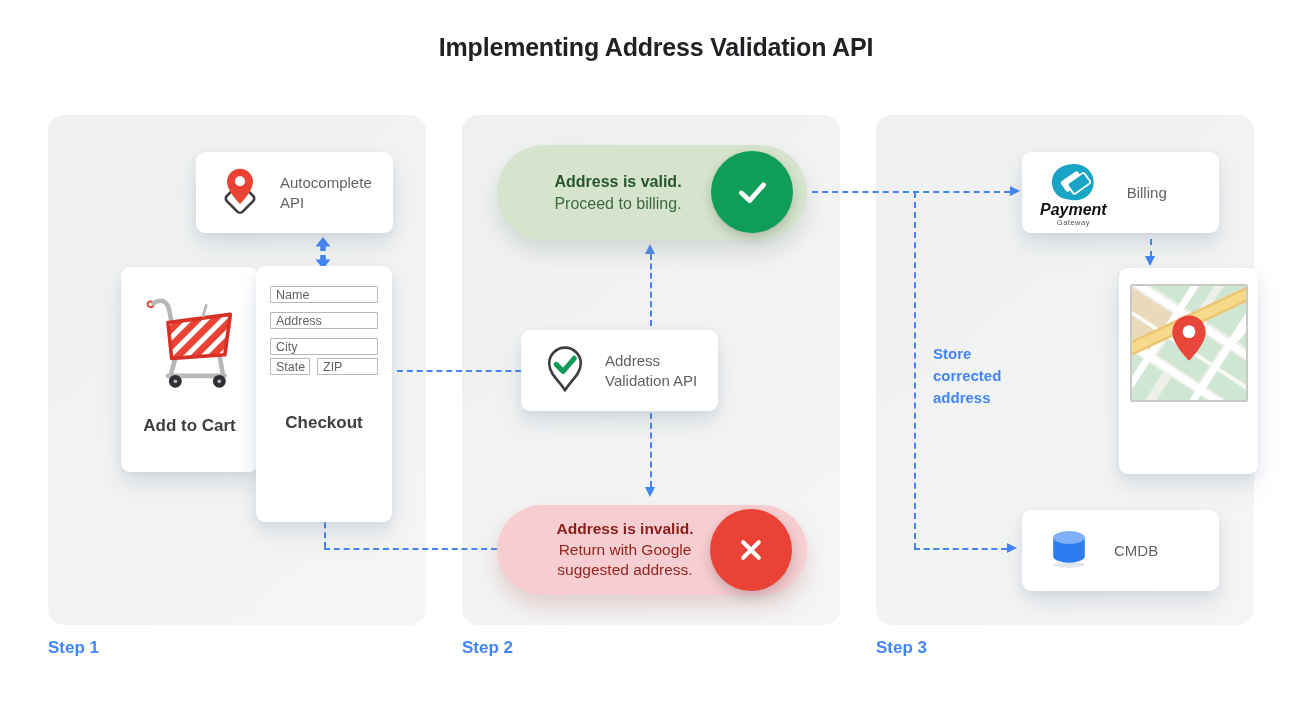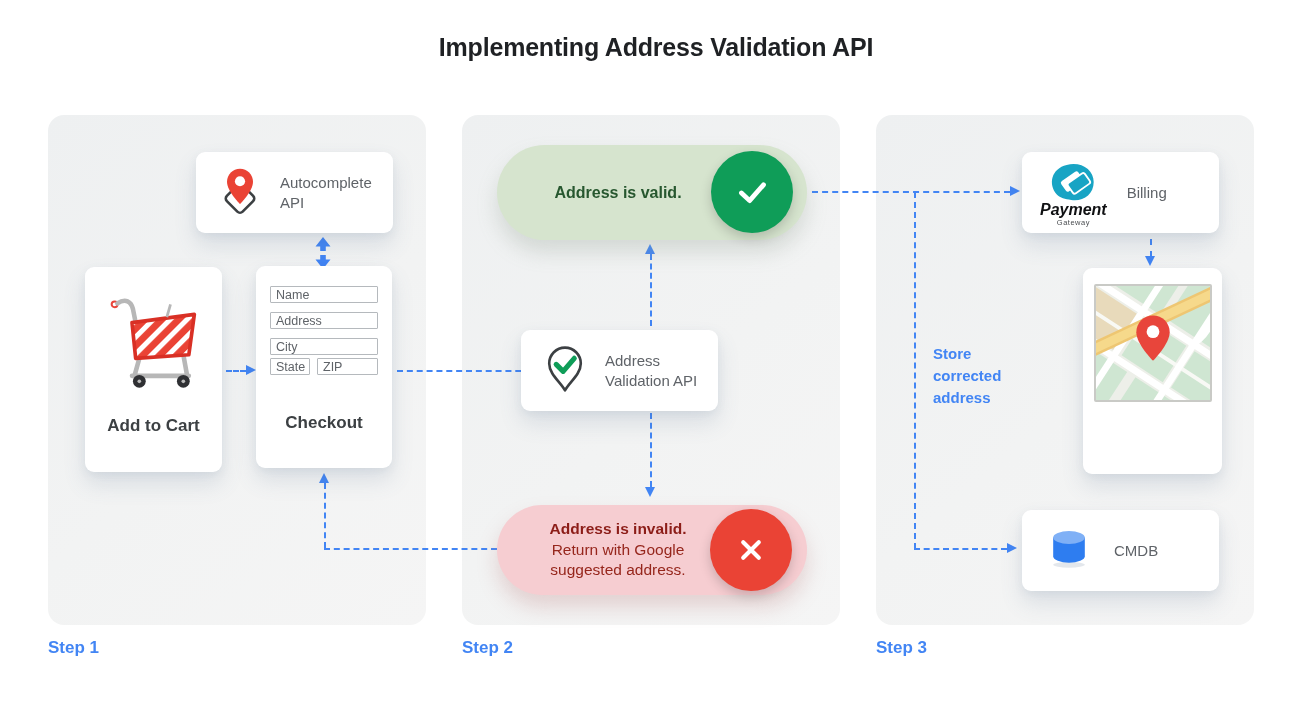--- a/index.html
+++ b/index.html
@@ -19,21 +19,21 @@
   .stage{position:relative;width:1312px;height:704px;overflow:hidden;background:#fff;}
   .title{position:absolute;left:0;top:33px;width:100%;text-align:center;
          font-size:25px;font-weight:700;color:#1f2124;letter-spacing:-.2px;}
   .panel{position:absolute;top:115px;width:378px;height:510px;border-radius:16px;
          background:linear-gradient(140deg,#eef0f1 0%,#f2f3f3 55%,#f5f5f5 100%);z-index:0;}
   .step-label{position:absolute;top:638px;font-size:17px;font-weight:700;color:var(--accent-blue);}
   .card{position:absolute;background:#fff;border-radius:9px;z-index:2;
         box-shadow:0 12px 22px rgba(90,110,140,.16),0 3px 8px rgba(90,110,140,.08);}
   .api-card{display:flex;align-items:center;padding:0 14px 0 18px;gap:14px;}
   .api-label{font-size:15px;color:var(--card-label-gray);line-height:1.3;}
-  .big-card{display:flex;flex-direction:column;align-items:center;}
+  .big-card{display:flex;flex-direction:column;align-items:center;margin-left:36px;}
   .big-card-label{font-size:17px;font-weight:700;color:var(--dark-label);text-align:center;line-height:1.3;}
   .pill{position:absolute;z-index:2;display:flex;align-items:center;}
   .pill-text{text-align:center;font-size:16px;line-height:1.32;}
   .status-circle{position:absolute;width:82px;height:82px;border-radius:50%;
                  display:flex;align-items:center;justify-content:center;
                  box-shadow:0 5px 12px rgba(0,0,0,.18);}
   .field{height:17px;border:1px solid #b5b9bd;background:#fff;border-radius:1px;
          font-size:12.5px;color:var(--card-label-gray);padding:1px 0 0 5px;line-height:15px;overflow:hidden;}
   .dash-h{position:absolute;height:0;border-top:2px dashed var(--accent-blue);z-index:1;}
   .dash-v{position:absolute;width:0;border-left:2px dashed var(--accent-blue);z-index:1;}
@@ -90,54 +90,55 @@
         <line x1="78" y1="20" x2="74" y2="34" stroke="#b7b7b7" stroke-width="3"></line>
         <circle cx="44" cy="104" r="7" fill="#2f3033"></circle>
           <circle cx="44" cy="104" r="2" fill="#bbb"></circle>
         <circle cx="92" cy="104" r="7" fill="#2f3033"></circle>
           <circle cx="92" cy="104" r="2" fill="#bbb"></circle>
       </svg>
     </span>
     <span class="big-card-label" style="margin-top:14px">Add to Cart</span>
   </div>
 
-  <div class="card" style="left:256px;top:266px;width:136px;height:202px;padding:20px 14px 0">
+  <div class="card" style="left:256px;top:266px;width:136px;height:256px;padding:20px 14px 0">
     <div class="field" style="width:108px;margin-bottom:9px">Name</div>
     <div class="field" style="width:108px;margin-bottom:9px">Address</div>
     <div class="field" style="width:108px;margin-bottom:3px">City</div>
     <div style="display:flex;gap:7px">
       <div class="field" style="width:40px">State</div>
       <div class="field" style="width:61px">ZIP</div>
     </div>
     <div class="big-card-label" style="margin-top:37px;text-align:center">Checkout</div>
   </div>
 
   <div class="pill" style="left:497px;top:145px;width:310px;height:95px;border-radius:48px;background:var(--valid-green-bg);box-shadow:0 12px 20px rgba(140,155,140,.28)">
     <div class="pill-text" style="position:absolute;left:26px;width:190px;color:var(--valid-green-text)">
       <div style="font-weight:700">Address is valid.</div>
+      <div style="color:#3a6a44">Proceed to billing.</div>
     </div>
     <div class="status-circle" style="left:214px;top:6px;background:var(--valid-green)">
       <svg width="46" height="46" viewBox="0 0 48 48">
           <path d="M13 25 L21.5 33 L36 16.5" stroke="#fff" stroke-width="5" fill="none" stroke-linecap="round" stroke-linejoin="round"></path>
         </svg>
     </div>
   </div>
 
   <div class="card api-card" style="left:521px;top:330px;width:197px;height:81px">
     <span>
       <svg width="52" height="52" viewBox="0 0 56 56">
         <path d="M28 5 C18.6 5 11 12.6 11 22 C11 33.5 23 42 28 51 C33 42 45 33.5 45 22 C45 12.6 37.4 5 28 5 Z" fill="none" stroke="#3c4043" stroke-width="2.8" stroke-linejoin="round"></path>
         <path d="M18.5 23 L26 30.5 L38 16.5" stroke="#0f9d58" stroke-width="5.5" fill="none" stroke-linecap="round" stroke-linejoin="round"></path>
       </svg>
     </span>
     <span class="api-label">Address Validation API</span>
   </div>
 
   <div class="pill" style="left:497px;top:505px;width:310px;height:90px;border-radius:45px;background:var(--invalid-red-bg);box-shadow:0 12px 20px rgba(190,130,130,.30)">
-    <div class="pill-text" style="position:absolute;left:22px;width:198px;color:var(--invalid-red-text);font-size:15.5px">
+    <div class="pill-text" style="position:absolute;left:29px;width:198px;color:var(--invalid-red-text);font-size:15.5px">
       <div style="font-weight:700">Address is invalid.</div>
       <div style="color:#96261c">Return with Google suggested address.</div>
     </div>
     <div class="status-circle" style="left:213px;top:4px;background:var(--invalid-red)">
       <svg width="44" height="44" viewBox="0 0 48 48">
           <path d="M15.5 15.5 L32.5 32.5 M32.5 15.5 L15.5 32.5" stroke="#fff" stroke-width="4.5" stroke-linecap="round"></path>
         </svg>
     </div>
   </div>
 

